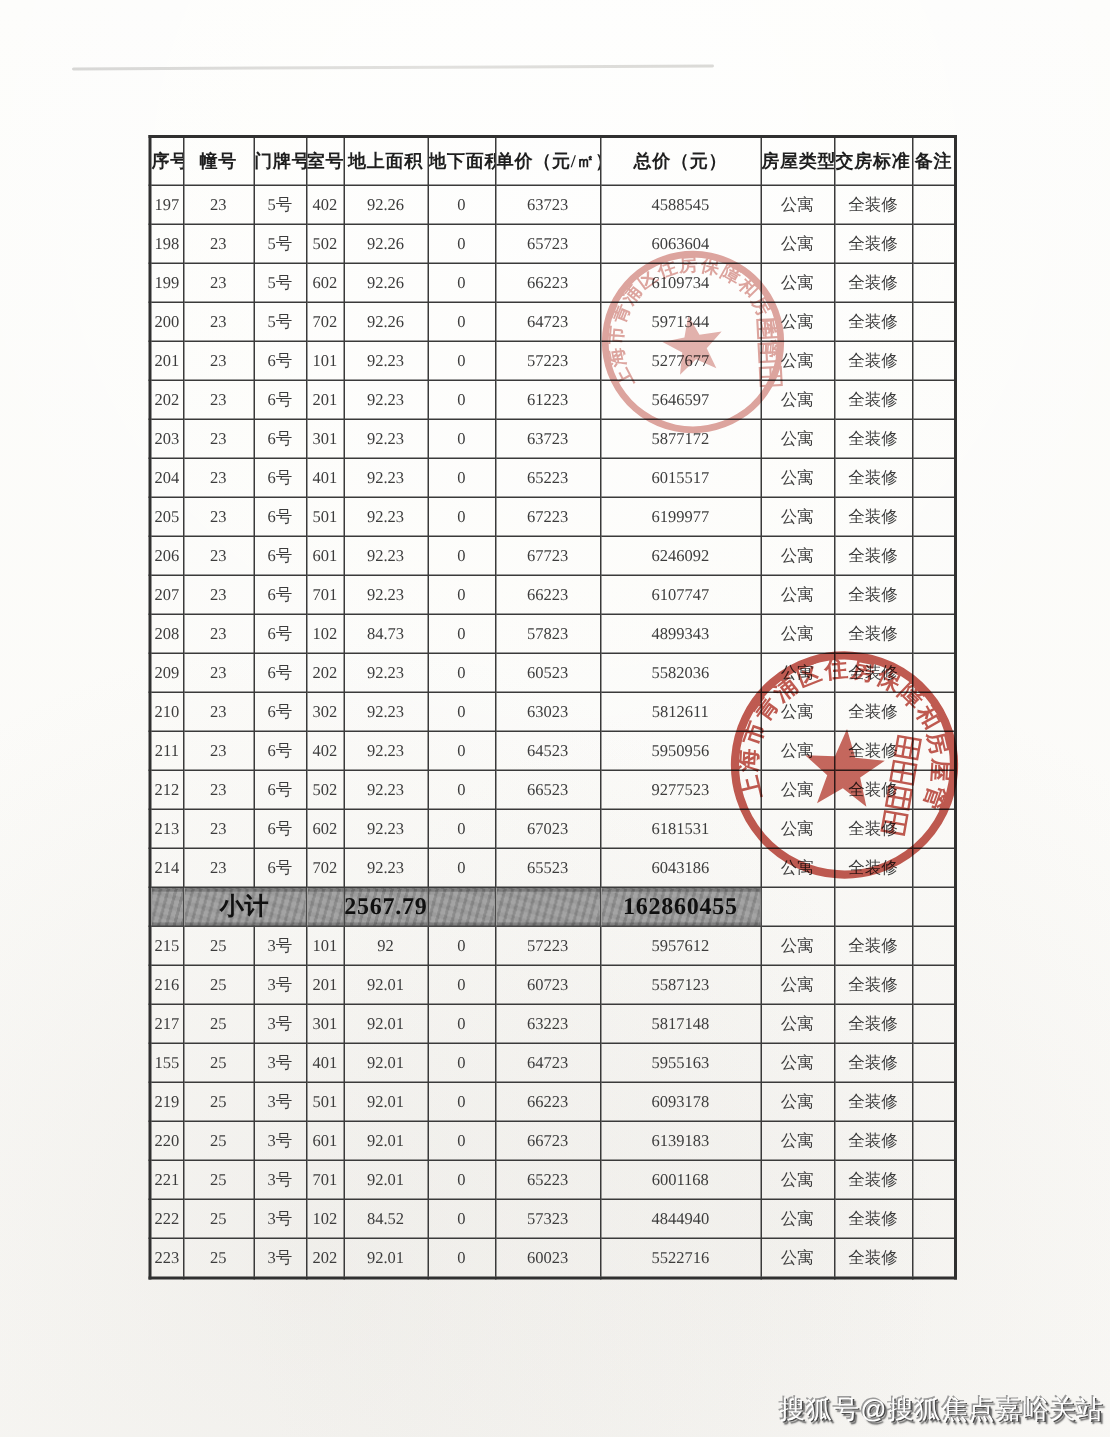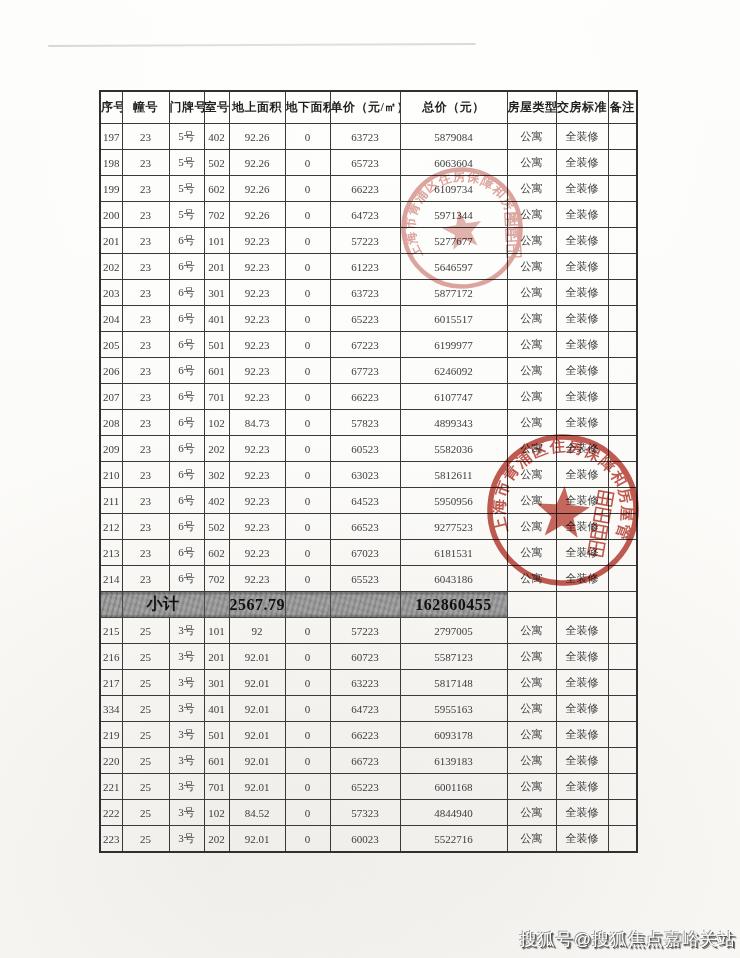--- a/index.html
+++ b/index.html
@@ -95,21 +95,21 @@
     </thead>
     <tbody id="body-group1">
         <tr>
           <td>197</td>
           <td>23</td>
           <td>5号</td>
           <td>402</td>
           <td>92.26</td>
           <td>0</td>
           <td>63723</td>
-          <td>5879084</td>
+          <td>4588545</td>
           <td>公寓</td>
           <td>全装修</td>
           <td></td>
         </tr>
         <tr>
           <td>198</td>
           <td>23</td>
           <td>5号</td>
           <td>502</td>
           <td>92.26</td>
@@ -345,21 +345,21 @@
     </tbody>
     <tbody id="body-group2">
         <tr>
           <td>215</td>
           <td>25</td>
           <td>3号</td>
           <td>101</td>
           <td>92</td>
           <td>0</td>
           <td>57223</td>
-          <td>2797005</td>
+          <td>5957612</td>
           <td>公寓</td>
           <td>全装修</td>
           <td></td>
         </tr>
         <tr>
           <td>216</td>
           <td>25</td>
           <td>3号</td>
           <td>201</td>
           <td>92.01</td>
@@ -377,21 +377,21 @@
           <td>301</td>
           <td>92.01</td>
           <td>0</td>
           <td>63223</td>
           <td>5817148</td>
           <td>公寓</td>
           <td>全装修</td>
           <td></td>
         </tr>
         <tr>
-          <td>334</td>
+          <td>155</td>
           <td>25</td>
           <td>3号</td>
           <td>401</td>
           <td>92.01</td>
           <td>0</td>
           <td>64723</td>
           <td>5955163</td>
           <td>公寓</td>
           <td>全装修</td>
           <td></td>

